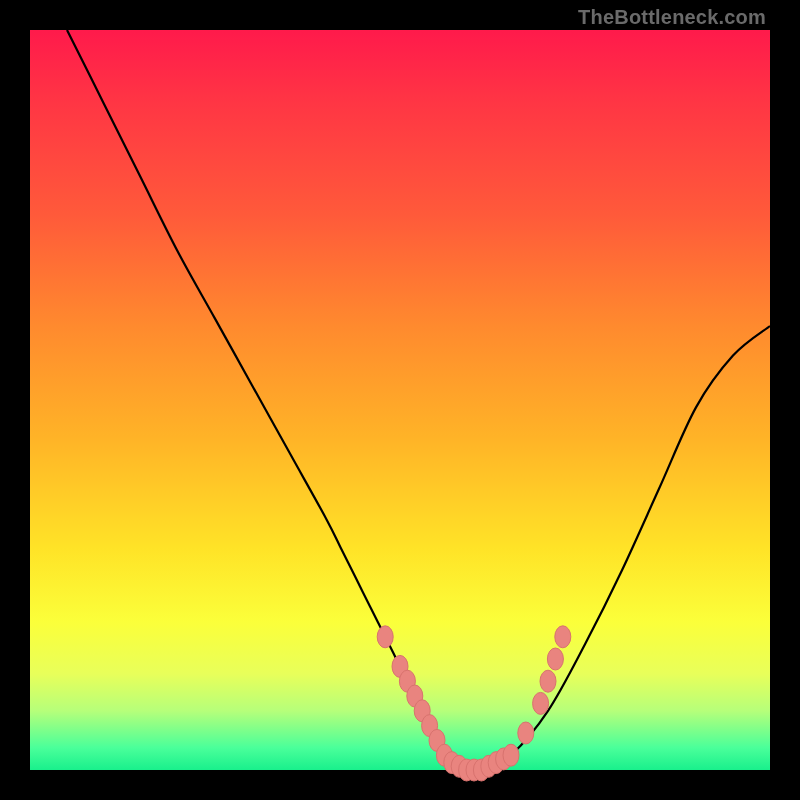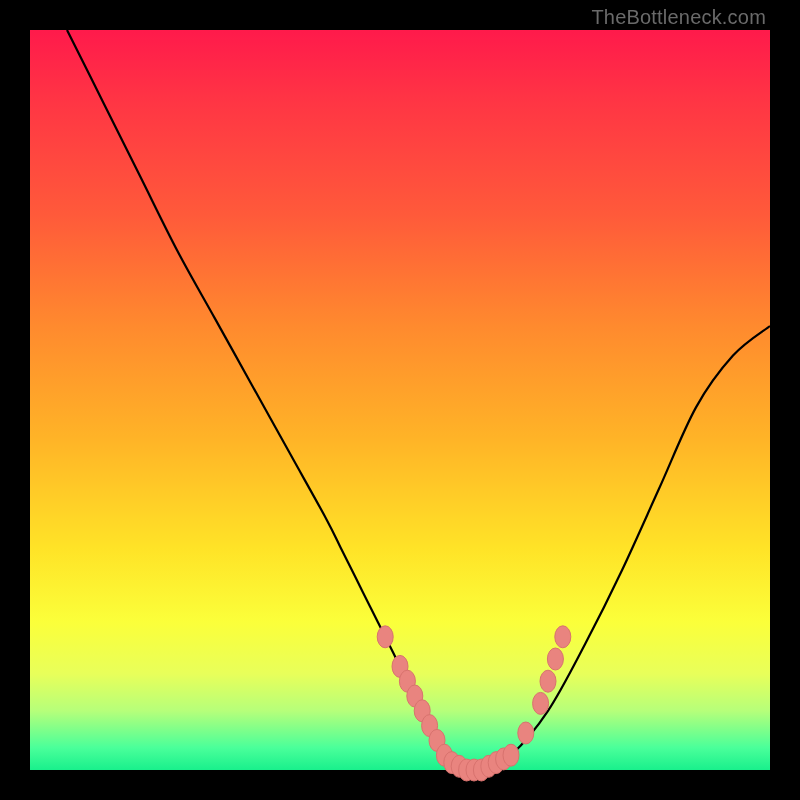--- a/index.html
+++ b/index.html
@@ -46,21 +46,21 @@
     width: 740px;
     height: 740px;
     overflow: visible;
   }
   .watermark {
     position: absolute;
     top: 6px;
     right: 34px;
     color: #6a6a6a;
     font-size: 20px;
-    font-weight: 400;
+    font-weight: 700;
     letter-spacing: 0.2px;
     user-select: none;
     text-align: right;
   }
 </style>
 </head>
 <body>
 
 <div class="frame">
   <div class="watermark">TheBottleneck.com</div>

